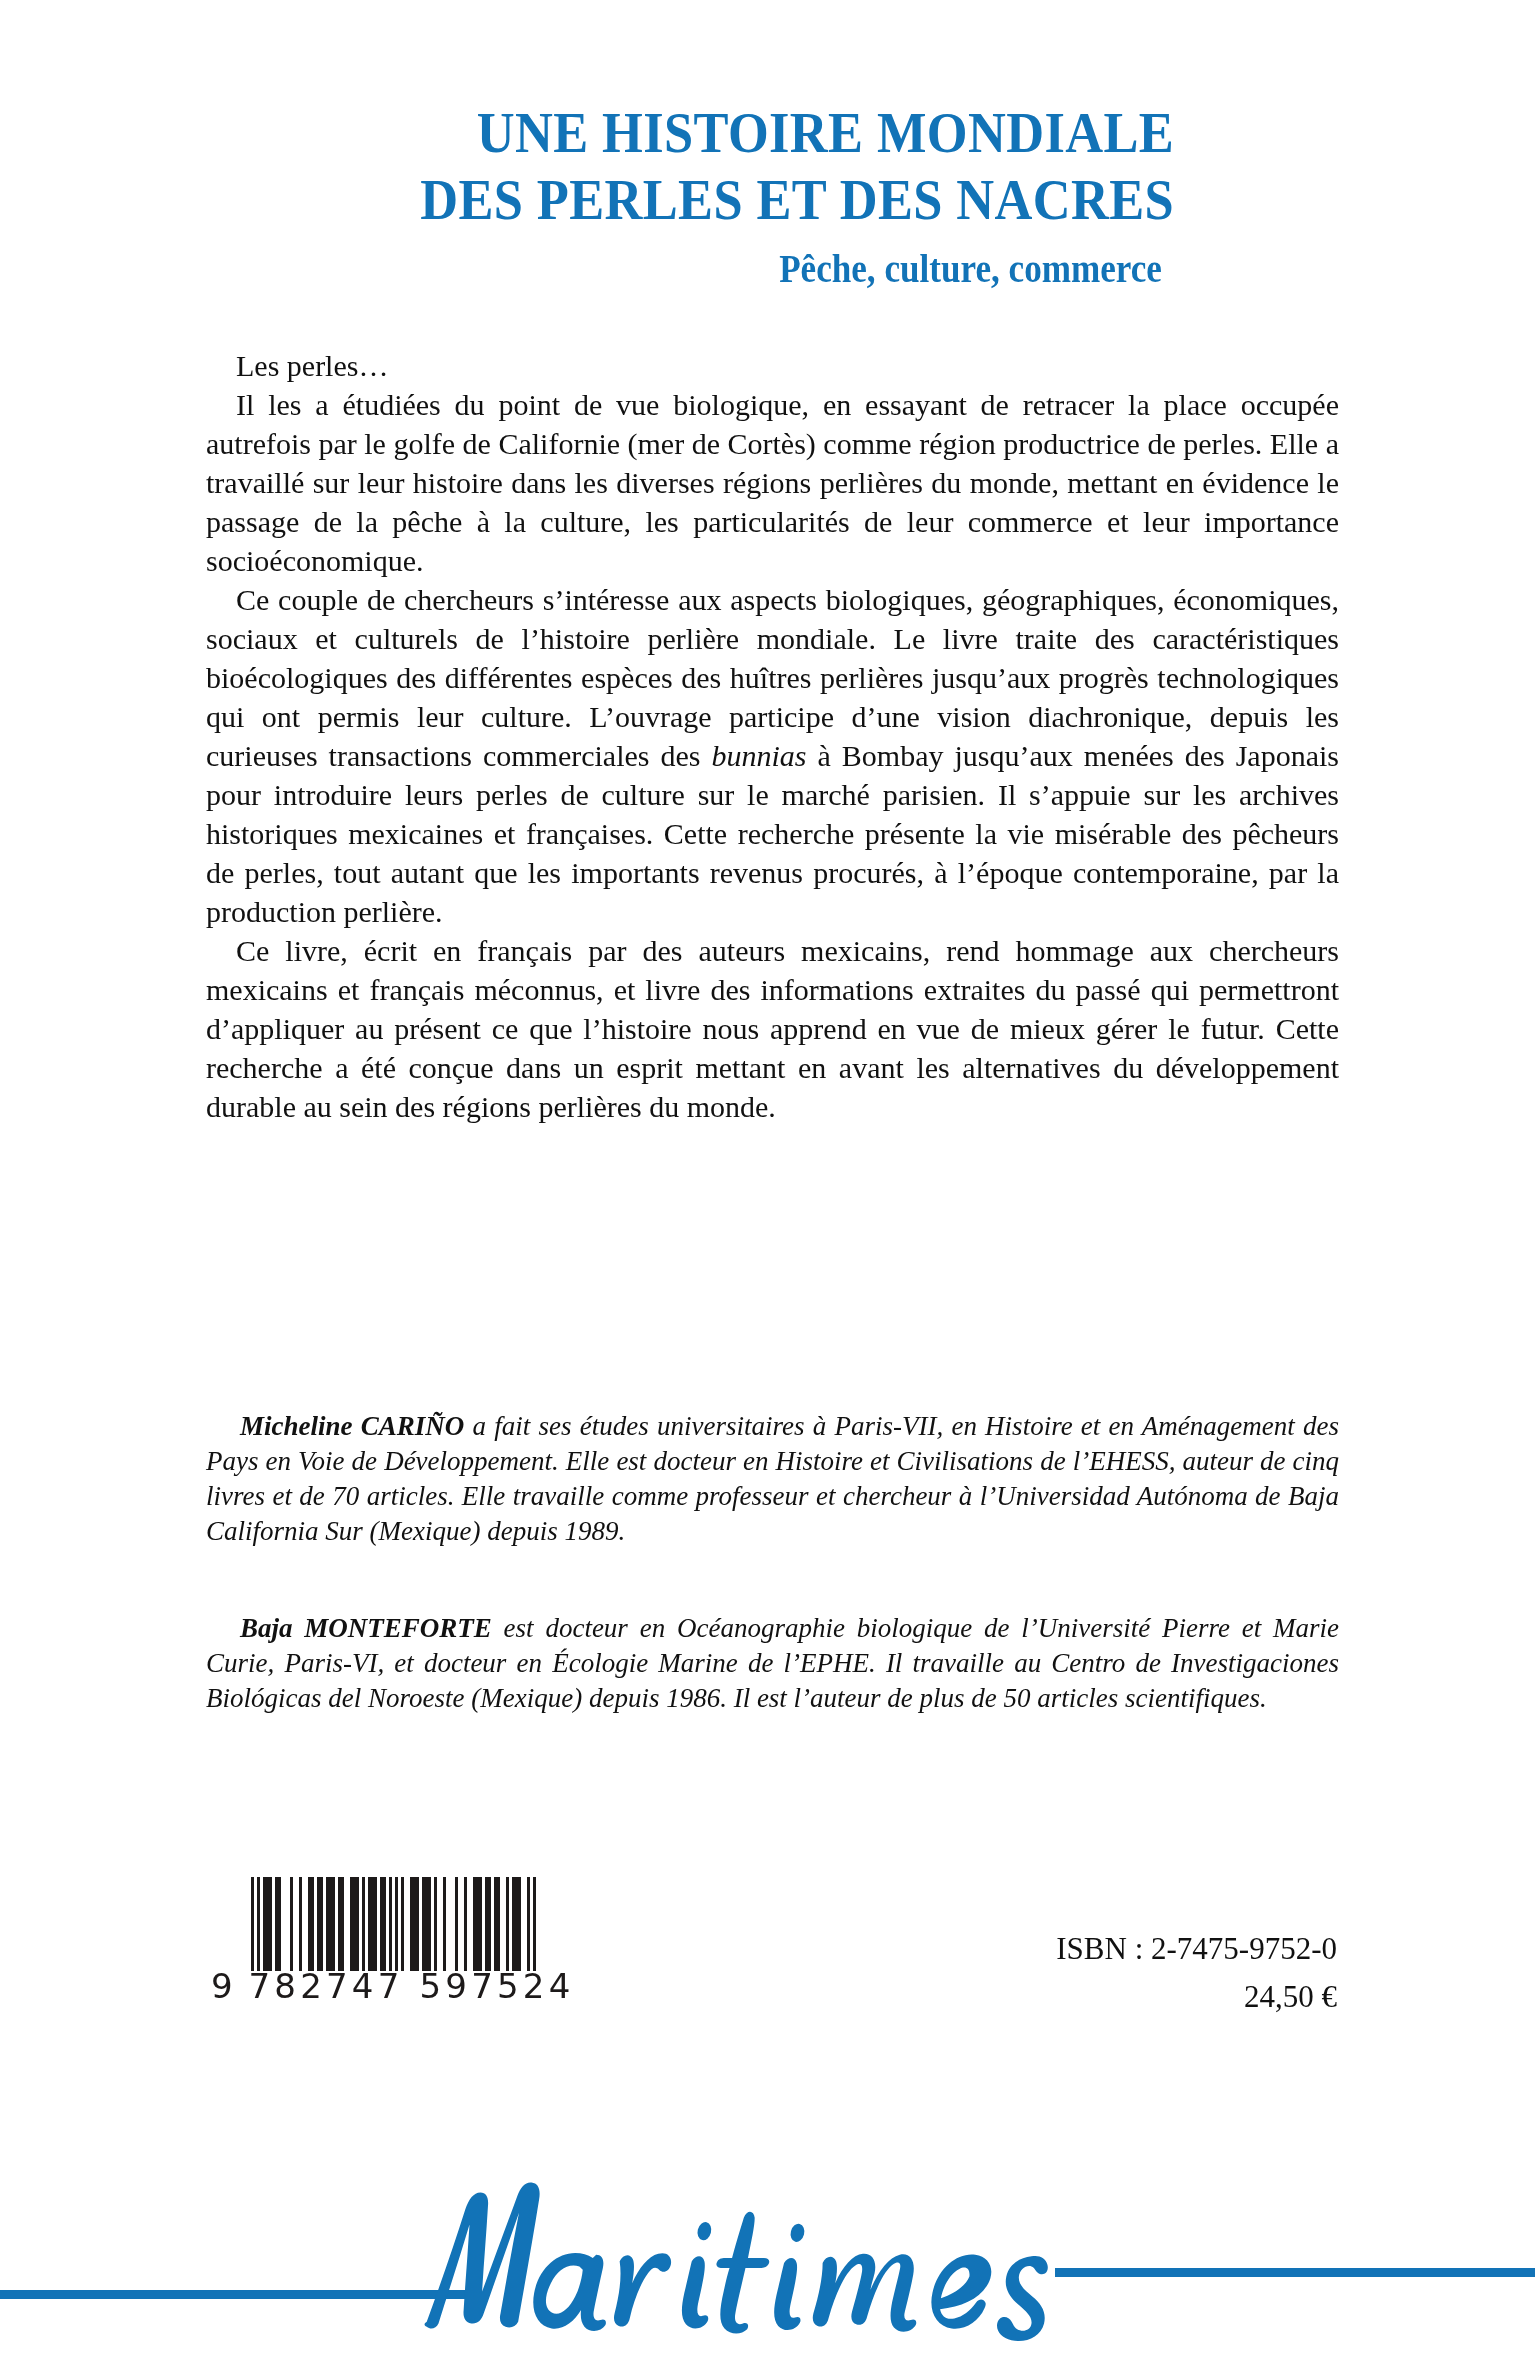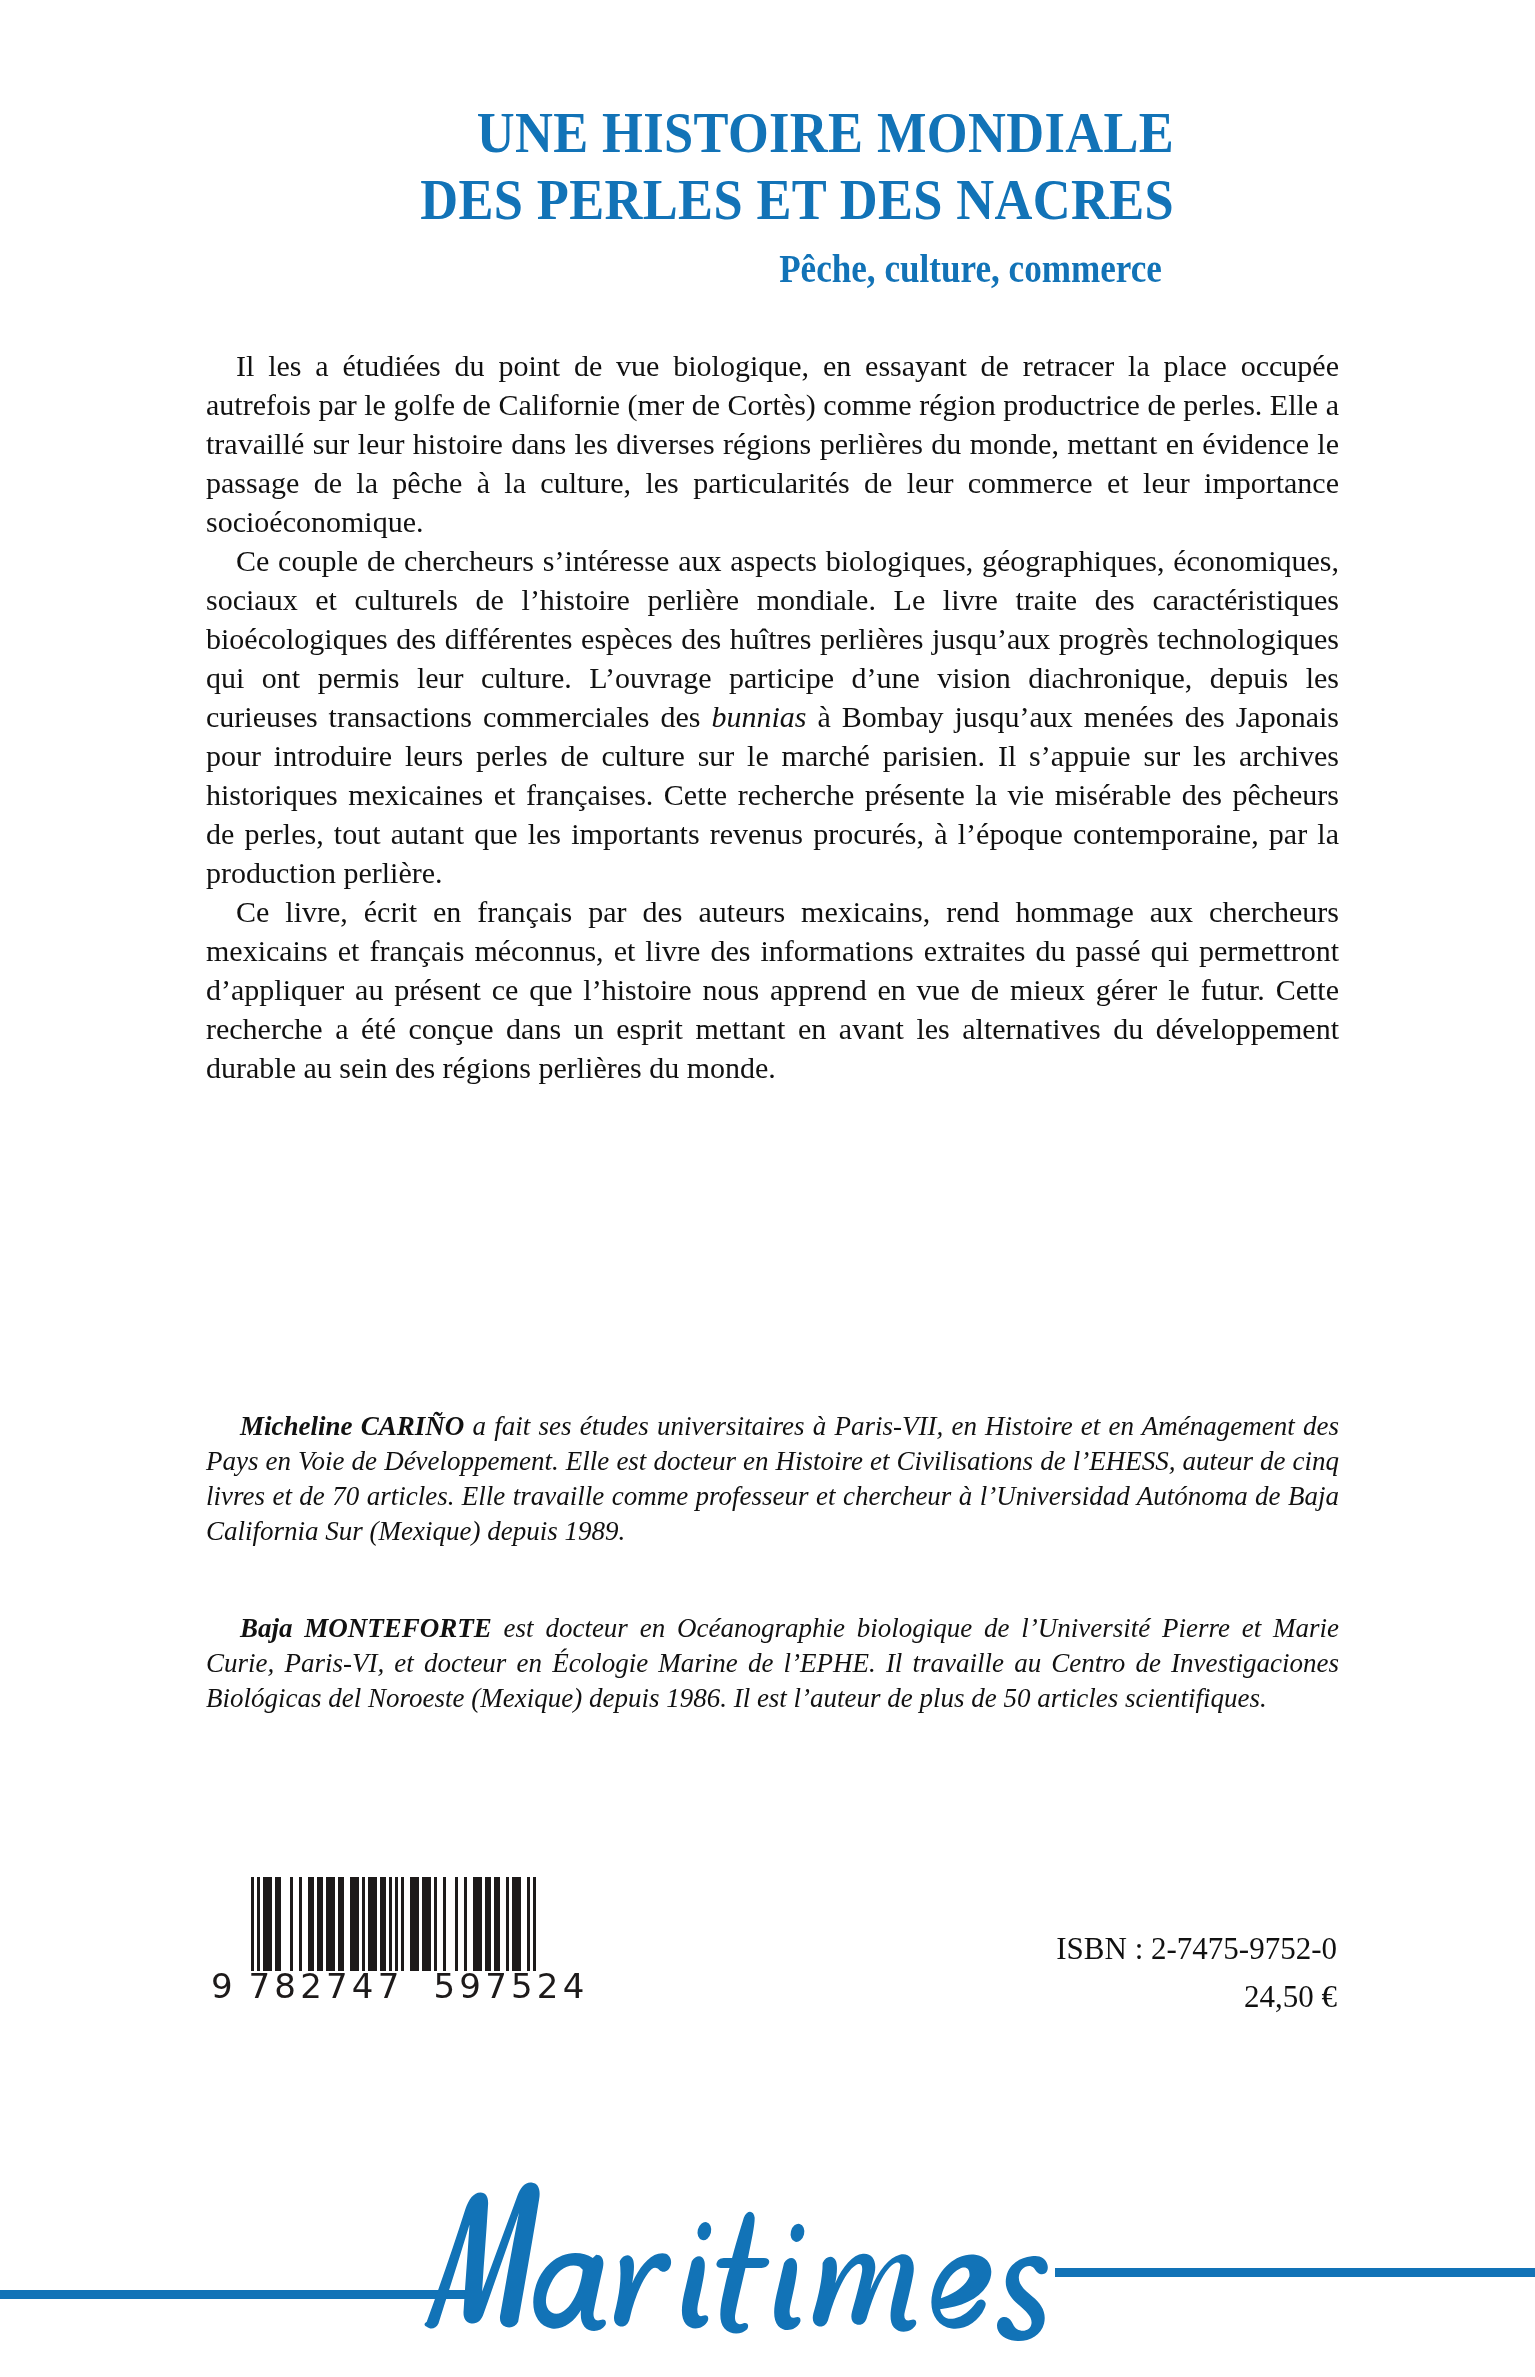--- a/index.html
+++ b/index.html
@@ -108,21 +108,21 @@
   #barcode-bars .sp { background: transparent; height: 100%; }
   #barcode-digits {
     font-family: "DejaVu Sans", sans-serif;
     font-size: 34px;
     letter-spacing: 4.2px;
     color: #1d1a1a;
     margin-top: -5px;
     white-space: nowrap;
   }
   #barcode-digits .lead { margin-right: 11.7px; }
-  #barcode-digits .grpL { margin-right: 30px; }
+  #barcode-digits .grpL { margin-right: 16px; }
 
   
   #isbn-block {
     position: absolute;
     right: 198px;
     top: 1925px;
     text-align: right;
     font-size: 31px;
     line-height: 48px;
     color: #111111;
@@ -163,20 +163,21 @@
 </head>
 <body>
 
 <div id="title-block">
   <div class="title-line">UNE HISTOIRE MONDIALE</div>
   <div class="title-line">DES PERLES ET DES NACRES</div>
   <div id="subtitle">Pêche, culture, commerce</div>
 </div>
 
 <div id="blurb">
+  <p class="noindent">Les perles…</p>
   <p>Il les a étudiées du point de vue biologique, en essayant de retracer la place occupée autrefois par le golfe de Californie (mer de Cortès)  comme région productrice de perles. Elle a travaillé sur leur histoire dans les diverses régions perlières du monde, mettant en évidence le passage de la pêche à la culture, les particularités de leur commerce et leur importance socioéconomique.</p>
   <p><span>Ce couple de chercheurs s’intéresse aux aspects biologiques, géographiques, économiques, sociaux et culturels de l’histoire perlière mondiale. Le livre traite des caractéristiques bioécologiques des différentes espèces des huîtres perlières jusqu’aux progrès technologiques qui ont permis leur culture. L’ouvrage participe d’une vision diachronique, depuis les curieuses transactions commerciales des </span><span class="ital">bunnias</span><span> à Bombay jusqu’aux menées des Japonais pour introduire leurs perles de culture  sur le marché parisien. Il s’appuie sur les archives historiques mexicaines et françaises. Cette recherche présente la vie misérable des pêcheurs de perles, tout autant que les importants revenus procurés, à l’époque contemporaine, par la production perlière.</span></p>
   <p>Ce livre, écrit en français par des auteurs mexicains, rend hommage aux chercheurs mexicains et français méconnus, et livre des informations extraites du passé qui permettront d’appliquer au présent ce que l’histoire nous apprend en vue de mieux gérer le futur. Cette recherche a été conçue dans un esprit mettant en avant les alternatives du développement durable au sein des régions perlières du monde.</p>
 </div>
 
 <div class="bio" id="bio-carino">
   <p><span class="name">Micheline CARIÑO</span><span> a fait ses études universitaires à Paris-VII, en Histoire  et en Aménagement des Pays en Voie de Développement. Elle est docteur en Histoire et Civilisations  de l’EHESS, auteur de cinq livres et de 70 articles. Elle  travaille comme professeur et chercheur à l’Universidad Autónoma de Baja California Sur (Mexique) depuis 1989.</span></p>
 </div>
 
 <div class="bio" id="bio-monteforte">

